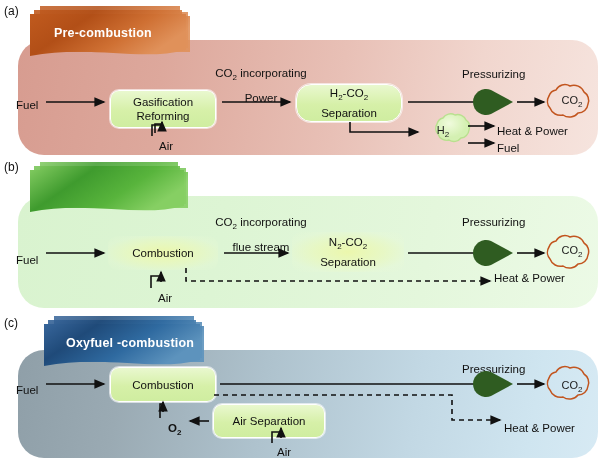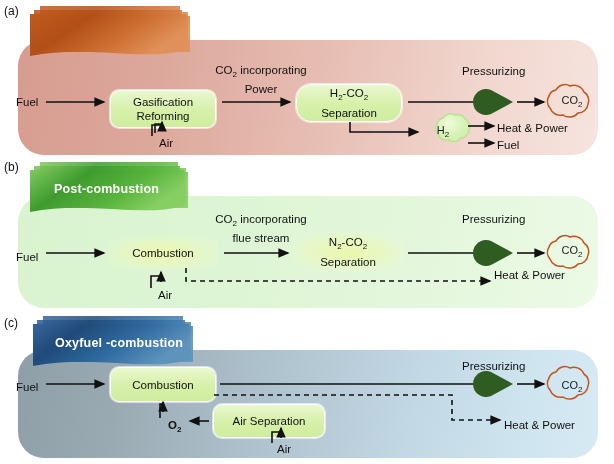--- a/index.html
+++ b/index.html
@@ -17,34 +17,34 @@
   .body-c{left:18px;top:350px;width:580px;height:108px;
     background:linear-gradient(100deg,#8f9fa8 0%,#9aaab3 18%,#aec2cd 42%,#c2d8e4 68%,#cfe5f0 88%,#d7eaf4 100%);}
 
   
   .ribbon{position:absolute;}
   .rb-title{position:absolute;color:#ffffff;font-weight:bold;font-size:12.5px;
             letter-spacing:.2px;white-space:nowrap;z-index:5;}
 
   .rib-a{left:30px;top:4px;width:200px;height:52px;}
   .rib-b{left:30px;top:160px;width:196px;height:52px;}
-  .rib-c{left:33px;top:314px;width:200px;height:52px;padding-left:20px;}
+  .rib-c{left:44px;top:314px;width:200px;height:52px;padding-left:20px;}
 
   
   .pbox{position:absolute;border-radius:9px;display:flex;align-items:center;
         justify-content:center;text-align:center;font-size:11.5px;line-height:14px;
         color:#111;}
   .pbox.crisp{background:linear-gradient(180deg,#e9f8cf 0%,#d6f0a8 55%,#cfeda0 100%);
         border:1px solid #ffffff;box-shadow:0 0 0 1px rgba(255,255,255,.6);}
   .pbox.soft{background:radial-gradient(ellipse at center,
         rgba(236,247,170,.95) 0%, rgba(233,248,190,.75) 45%,
         rgba(235,250,212,.25) 75%, rgba(235,250,212,0) 100%);align-items:center;}
 
   
-  .lbl{position:absolute;font-size:11.5px;line-height:14px;color:#111;white-space:nowrap;}
+  .lbl{position:absolute;font-size:11.5px;line-height:20px;color:#111;white-space:nowrap;}
   .lbl.c2{text-align:center;}
   sub{font-size:8px;}
 
   
   svg.layer{position:absolute;left:0;top:0;width:614px;height:464px;overflow:visible;}
 
   
   .cloud{position:absolute;display:flex;align-items:center;justify-content:center;
          font-size:11px;}
   .cloud span{position:relative;z-index:3;}
@@ -67,20 +67,21 @@
           <stop offset="0%" stop-color="#c05a1e"></stop>
           <stop offset="35%" stop-color="#b24f17"></stop>
           <stop offset="70%" stop-color="#cf7033"></stop>
           <stop offset="100%" stop-color="#e0915a"></stop>
         </linearGradient>
       </defs>
       <path d="M10,2 L150,2 L150,8 L158,8 L158,44 L10,44 Z" fill="url(#ga)" opacity=".85"></path>
       <path d="M4,6 L152,6 L152,12 L160,12 L160,48 L4,48 Z" fill="url(#ga)" opacity=".9"></path>
       <path d="M0,10 L156,10 L156,46 C110,58 60,40 0,52 Z" fill="url(#ga)"></path>
     </svg>
+    <div class="rb-title" style="left:24px;top:22px;">Pre-combustion</div>
   </div>
 
   <div class="lbl" style="left:16px;top:95px;">Fuel</div>
 
   <div class="pbox crisp" style="left:110px;top:90px;width:104px;height:36px;">
     <div>
       <span>Gasification</span><br>
       <span>Reforming</span>
     </div>
   </div>
@@ -127,21 +128,20 @@
           <stop offset="0%" stop-color="#7fc95e"></stop>
           <stop offset="35%" stop-color="#3f9b2e"></stop>
           <stop offset="70%" stop-color="#58b43c"></stop>
           <stop offset="100%" stop-color="#86cf63"></stop>
         </linearGradient>
       </defs>
       <path d="M10,2 L148,2 L148,8 L156,8 L156,44 L10,44 Z" fill="url(#gb)" opacity=".85"></path>
       <path d="M4,6 L150,6 L150,12 L158,12 L158,48 L4,48 Z" fill="url(#gb)" opacity=".9"></path>
       <path d="M0,10 L154,10 L154,46 C108,58 58,40 0,52 Z" fill="url(#gb)"></path>
     </svg>
-    <div class="rb-title" style="left:24px;top:22px;">Post-combustion</div>
   </div>
 
   <div class="lbl" style="left:16px;top:250px;">Fuel</div>
 
   <div class="pbox soft" style="left:108px;top:236px;width:110px;height:34px;">
     <span>Combustion</span>
   </div>
 
   <div class="lbl c2" style="left:196px;top:212px;width:130px;text-align:center;">
     <span>CO<sub>2</sub> incorporating</span><br>

